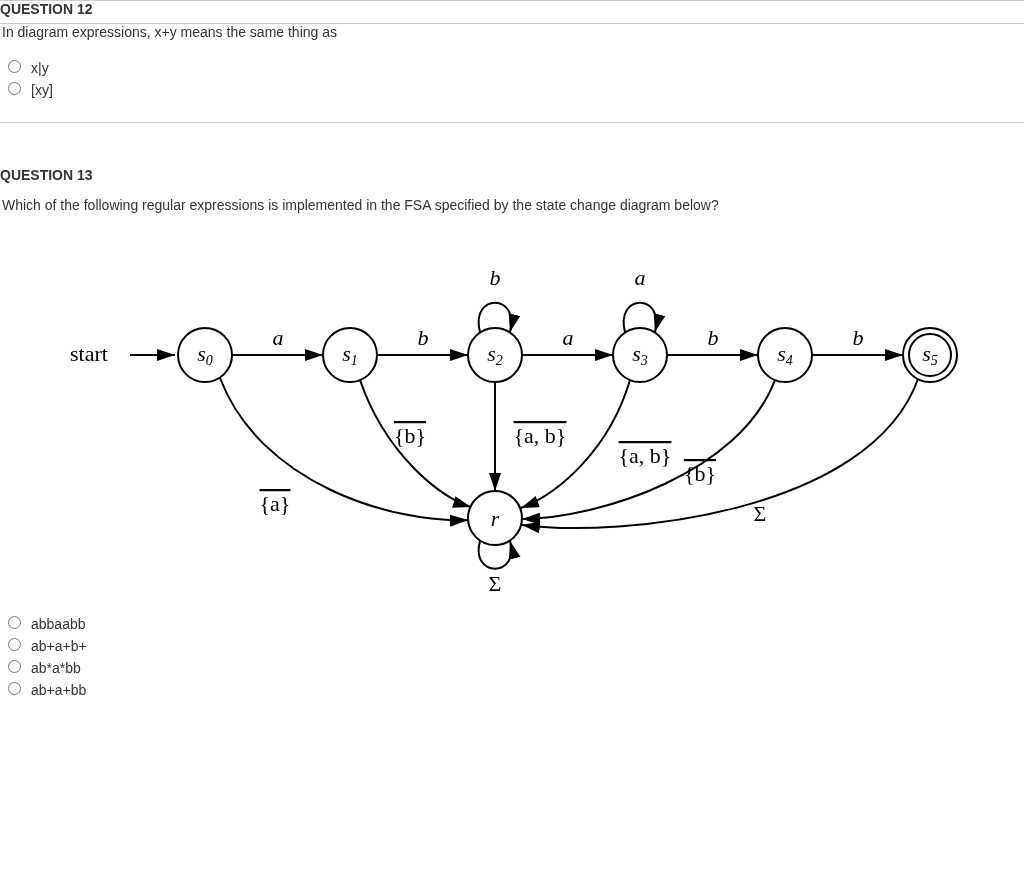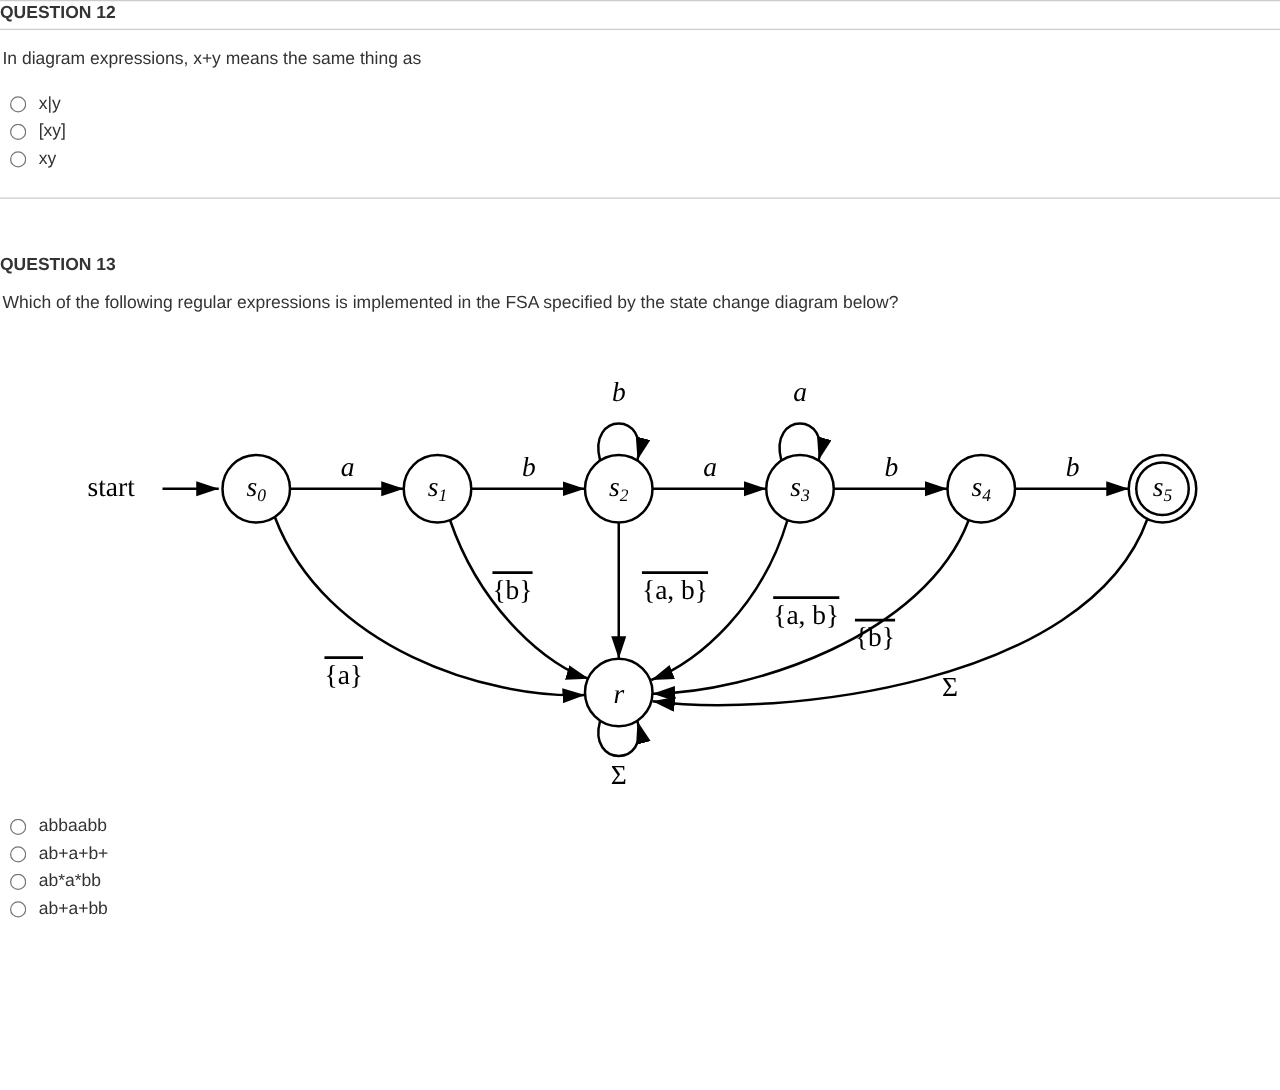--- a/index.html
+++ b/index.html
@@ -11,38 +11,37 @@
       width: 1024px;
     }
     .question-block {
       padding: 0;
     }
     .question-header {
       font-weight: bold;
       font-size: 14px;
       padding: 0 16px 6px 0;
       border-bottom: 1px solid #ccc;
-      margin-bottom: 14px;
       color: #333;
     }
     .question-header.partial {
       border-top: 1px solid #ccc;
       padding-top: 0;
     }
     .question-text {
       margin-bottom: 20px;
       padding: 0 2px;
     }
     .options {
       padding-left: 8px;
       margin-bottom: 24px;
     }
     .option-row {
       display: flex;
-      align-items: flex-end;
+      align-items: flex-start;
       margin-bottom: 6px;
       gap: 10px;
     }
     .option-row input[type="radio"] {
       width: 13px;
       height: 13px;
       margin: 0;
     }
     .option-label {
       font-family: "Helvetica Neue", Arial, sans-serif;
@@ -88,24 +87,20 @@
   </div>
   <div class="options">
     <div class="option-row">
       <input type="radio" name="q12" style="">
       <span class="option-label">x|y</span>
     </div>
     <div class="option-row">
       <input type="radio" name="q12" style="">
       <span class="option-label">[xy]</span>
     </div>
-    <div class="option-row">
-      <input type="radio" name="q12" style="">
-      <span class="option-label">xy</span>
-    </div>
   </div>
 </div>
 
 <hr class="sep">
 
 <div class="question-block">
   <div class="q13-header">QUESTION 13</div>
   <div class="question-text">
     <span>Which of the following regular expressions is implemented in the FSA specified by the state change diagram below?</span>
   </div>

